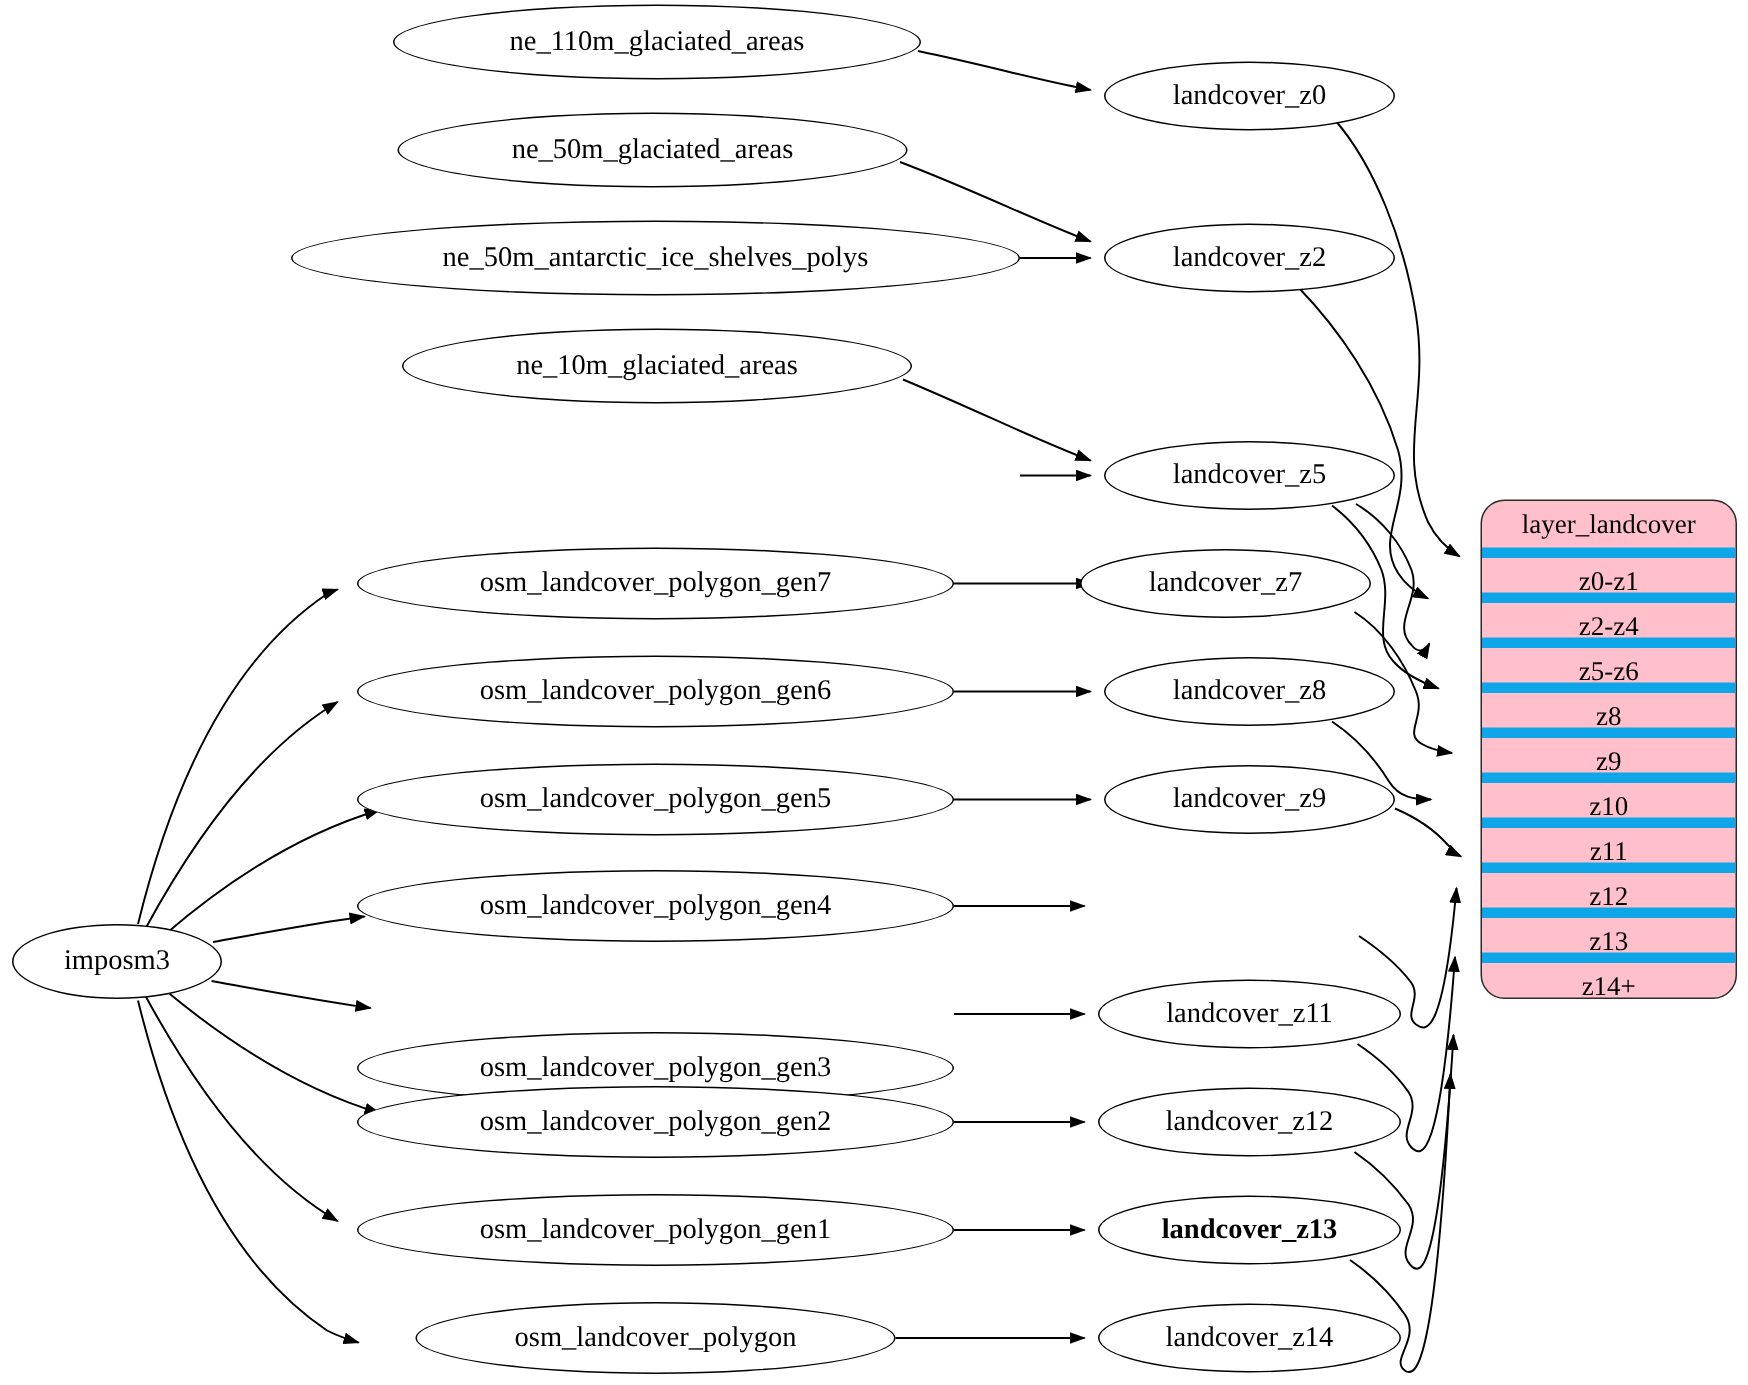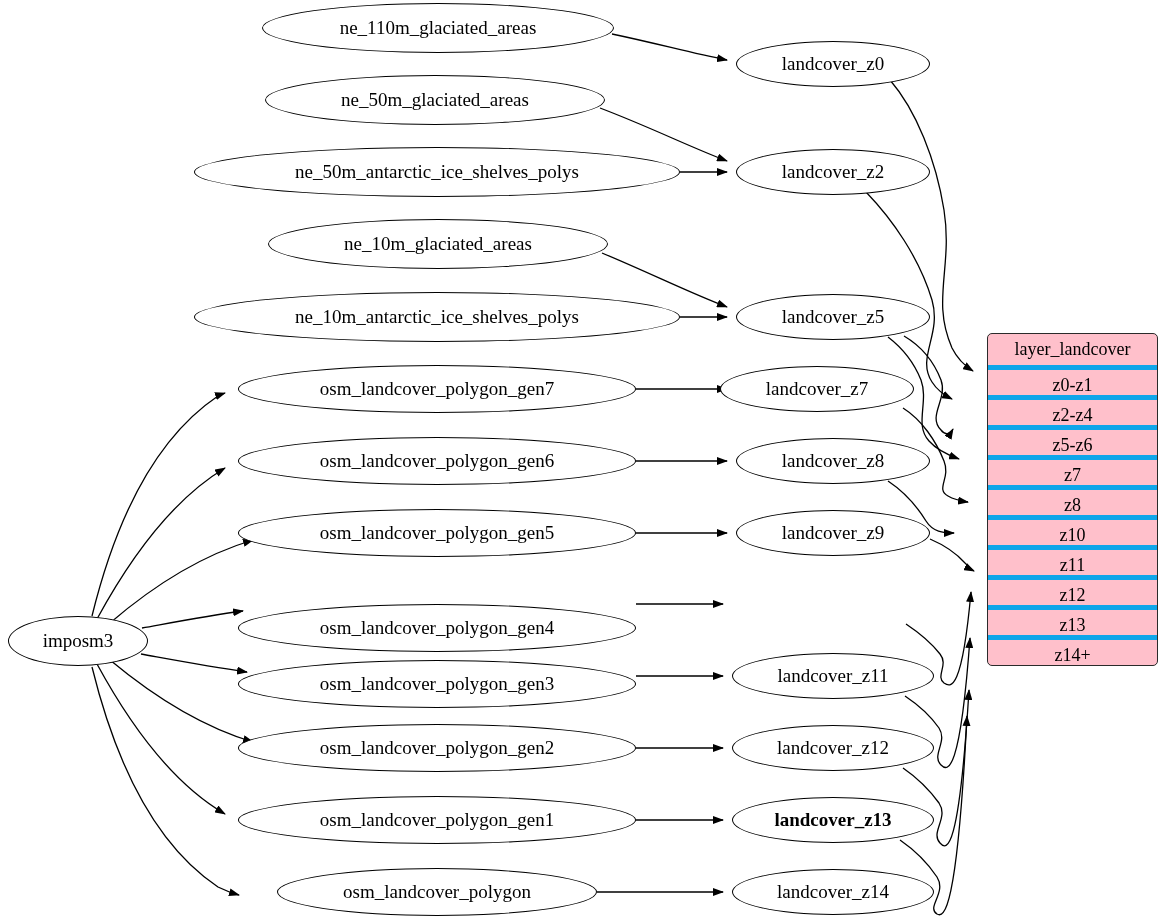--- a/index.html
+++ b/index.html
@@ -23,32 +23,32 @@
     border:1px solid #000000;
     border-radius:50%;
     background:#ffffff;
     font-size:19px;
   }
   .table-node{
     position:absolute;
     left:987px;top:333px;
     width:171px;
     border:1px solid #2b2b2b;
-    border-radius:5px;
+    border-radius:16px;
     background:#ffc0cb;
     box-sizing:border-box;
     overflow:hidden;
   }
   .table-node .trow{
     height:30px;
     line-height:30px;
     text-align:center;
     font-size:18px;
     color:#000000;
-    border-top:5px solid #0ea5e9;
+    border-top:7px solid #0ea5e9;
     box-sizing:border-box;
   }
   .table-node .trow.thead{
     border-top:none;
     height:31px;line-height:31px;
   }
 </style>
 </head>
 <body>
 
@@ -109,37 +109,34 @@
   </div>
   <div class="node ellipse" style="left:265px;top:75px;width:340px;height:50px;">
     <span>ne_50m_glaciated_areas</span>
   </div>
   <div class="node ellipse" style="left:194px;top:147px;width:486px;height:50px;">
     <span>ne_50m_antarctic_ice_shelves_polys</span>
   </div>
   <div class="node ellipse" style="left:268px;top:219px;width:340px;height:50px;">
     <span>ne_10m_glaciated_areas</span>
   </div>
-  <div class="node ellipse" style="left:194px;top:292px;width:486px;height:50px;">
-    <span>ne_10m_antarctic_ice_shelves_polys</span>
-  </div>
 
   <div class="node ellipse" style="left:238px;top:365px;width:398px;height:48px;">
     <span>osm_landcover_polygon_gen7</span>
   </div>
   <div class="node ellipse" style="left:238px;top:437px;width:398px;height:48px;">
     <span>osm_landcover_polygon_gen6</span>
   </div>
   <div class="node ellipse" style="left:238px;top:509px;width:398px;height:48px;">
     <span>osm_landcover_polygon_gen5</span>
   </div>
-  <div class="node ellipse" style="left:238px;top:604px;width:398px;height:48px;">
+  <div class="node ellipse" style="left:238px;top:580px;width:398px;height:48px;">
     <span>osm_landcover_polygon_gen4</span>
   </div>
-  <div class="node ellipse" style="left:238px;top:660px;width:398px;height:48px;">
+  <div class="node ellipse" style="left:238px;top:688px;width:398px;height:48px;">
     <span>osm_landcover_polygon_gen3</span>
   </div>
   <div class="node ellipse" style="left:238px;top:724px;width:398px;height:48px;">
     <span>osm_landcover_polygon_gen2</span>
   </div>
   <div class="node ellipse" style="left:238px;top:796px;width:398px;height:48px;">
     <span>osm_landcover_polygon_gen1</span>
   </div>
   <div class="node ellipse" style="left:277px;top:868px;width:320px;height:48px;">
     <span>osm_landcover_polygon</span>
@@ -174,22 +171,22 @@
   </div>
   <div class="node ellipse" style="left:732px;top:869px;width:202px;height:46px;">
     <span>landcover_z14</span>
   </div>
 
   <div class="table-node">
     <div class="trow thead">layer_landcover</div>
     <div class="trow">z0-z1</div>
     <div class="trow">z2-z4</div>
     <div class="trow">z5-z6</div>
-    <div class="trow">z7</div>
     <div class="trow">z8</div>
+    <div class="trow">z9</div>
     <div class="trow">z10</div>
     <div class="trow">z11</div>
     <div class="trow">z12</div>
     <div class="trow">z13</div>
     <div class="trow">z14+</div>
   </div>
 
 </div>
 
 </body></html>

